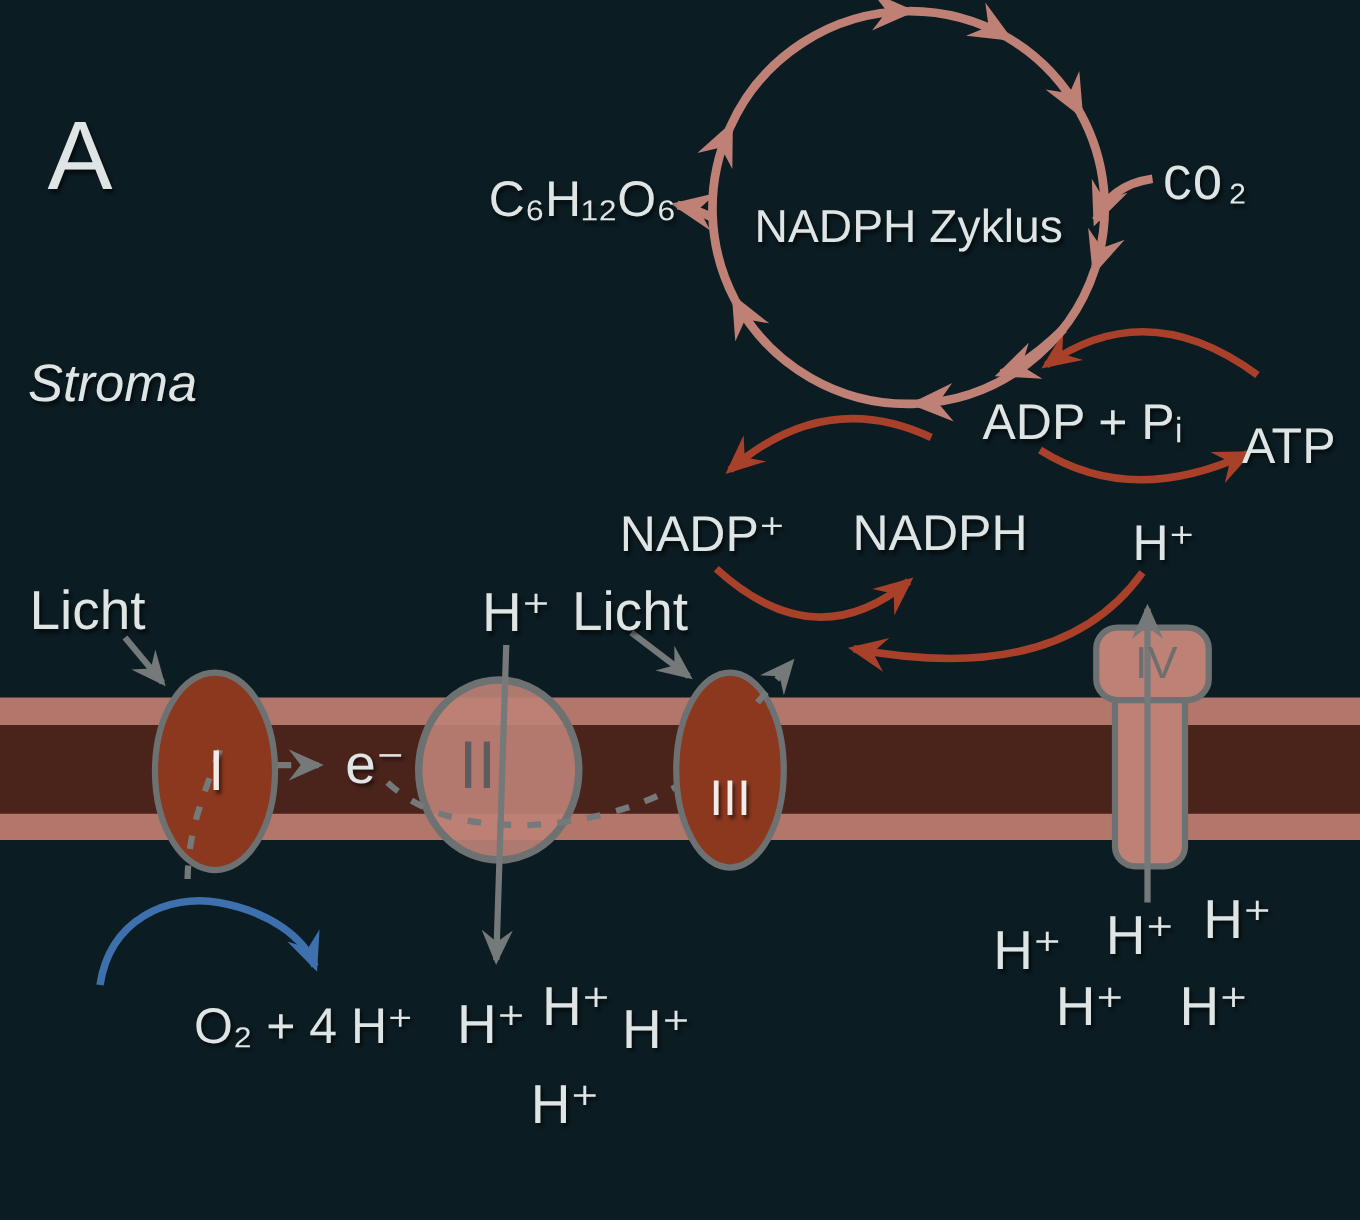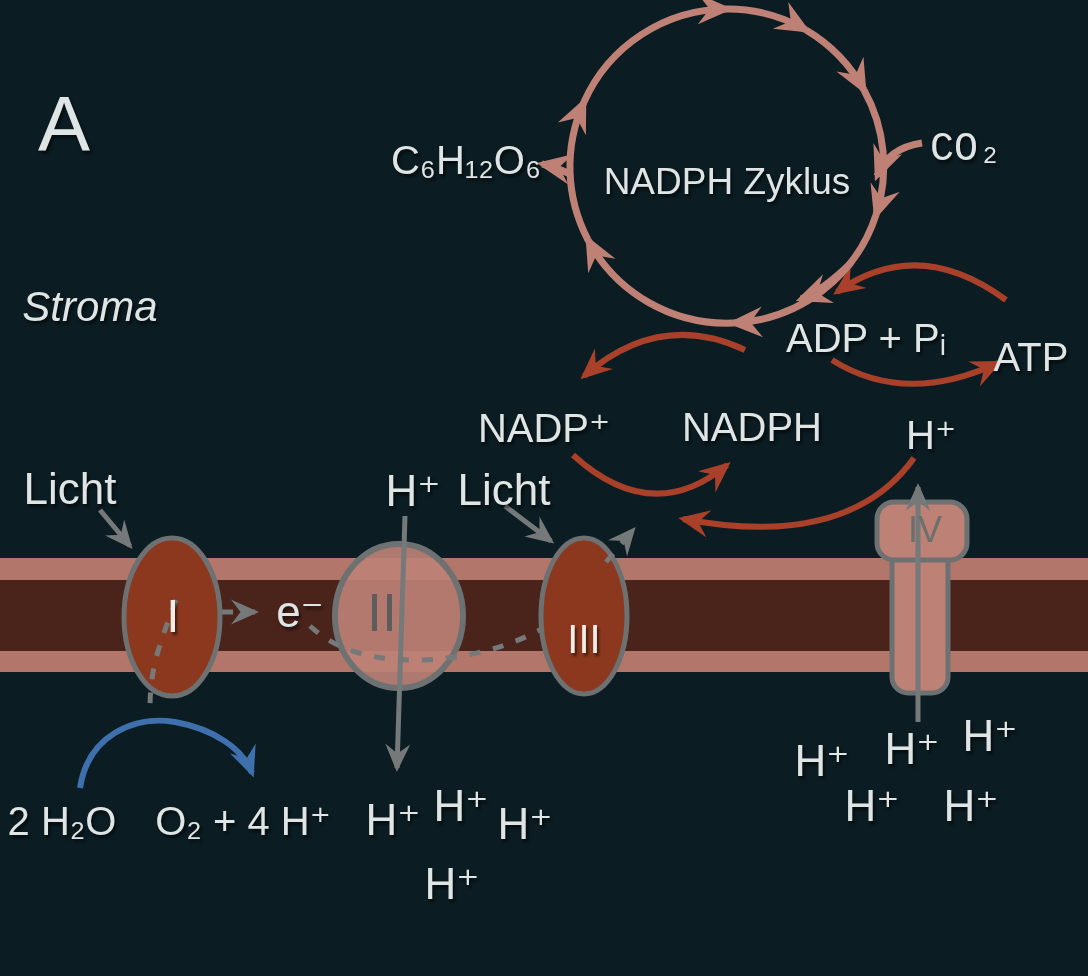--- a/index.html
+++ b/index.html
@@ -104,31 +104,30 @@
   </svg>
 
   <div class="lbl f78" style="left:64px;top:124px;">A</div>
   <div class="lbl f42 it" style="left:90px;top:307px;text-align:right;">Stroma</div>
   <div class="lbl f40" style="left:426px;top:160px;margin-left:40px;">C₆H₁₂O₆</div>
   <div class="lbl f37" style="left:727px;top:181px;">NADPH Zyklus</div>
   <div class="lbl f40" style="left:966px;top:150px;font-family:Liberation Mono, monospace;">CO₂</div>
   <div class="lbl f40" style="left:866px;top:338px;">ADP + Pᵢ</div>
   <div class="lbl f40" style="left:1031px;top:332px;margin-top:25px;">ATP</div>
   <div class="lbl f40" style="left:931px;top:435px;">H⁺</div>
-  <div class="lbl f40" style="left:544px;top:428px;">NADP⁺</div>
+  <div class="lbl f40" style="left:562px;top:428px;">NADP⁺</div>
   <div class="lbl f40" style="left:752px;top:427px;">NADPH</div>
   <div class="lbl f38" style="left:70px;top:489px;">Licht</div>
   <div class="lbl f38" style="left:413px;top:491px;">H⁺</div>
   <div class="lbl f38" style="left:504px;top:490px;">Licht</div>
   <div class="lbl f38" style="left:300px;top:612px;">e⁻</div>
   <div class="lbl num1" style="left:173px;top:616px;">I</div>
   <div class="lbl num2" style="left:382px;top:612px;">II</div>
   <div class="lbl num3" style="left:584px;top:639px;">III</div>
   <div class="lbl num4" style="left:925px;top:530px;">IV</div>
-  <div class="lbl f40" style="left:62px;top:821px;">2 H₂O</div>
   <div class="lbl f40" style="left:243px;top:821px;">O₂ + 4 H⁺</div>
   <div class="lbl f38" style="left:393px;top:820px;">H⁺</div>
   <div class="lbl f38" style="left:461px;top:806px;">H⁺</div>
   <div class="lbl f38" style="left:525px;top:824px;">H⁺</div>
   <div class="lbl f38" style="left:452px;top:884px;">H⁺</div>
   <div class="lbl f38" style="left:822px;top:761px;">H⁺</div>
   <div class="lbl f38" style="left:912px;top:749px;">H⁺</div>
   <div class="lbl f38" style="left:990px;top:736px;">H⁺</div>
   <div class="lbl f38" style="left:872px;top:806px;">H⁺</div>
   <div class="lbl f38" style="left:971px;top:806px;">H⁺</div>

